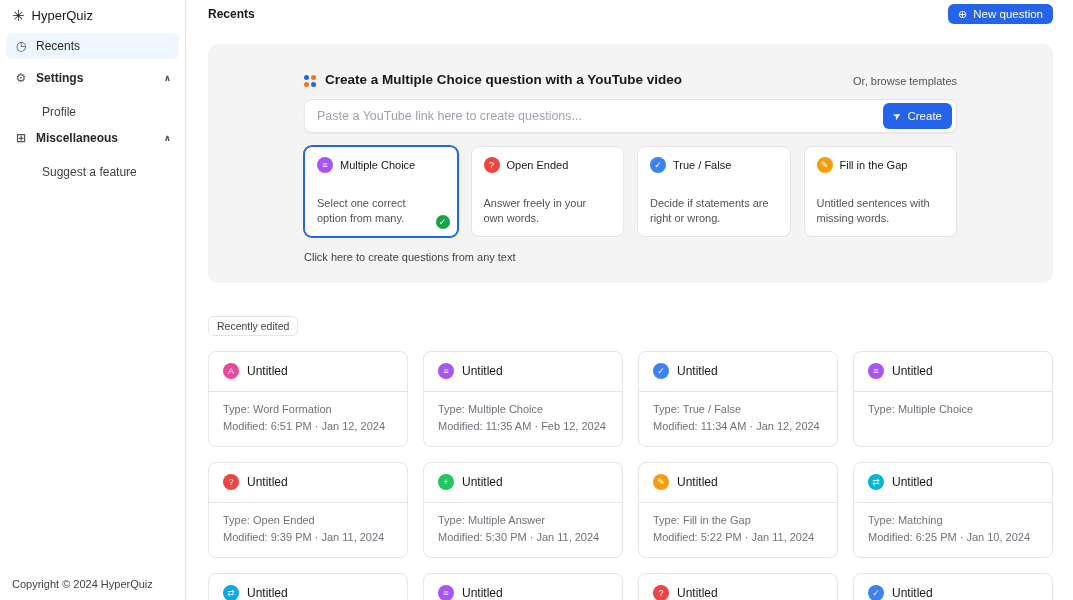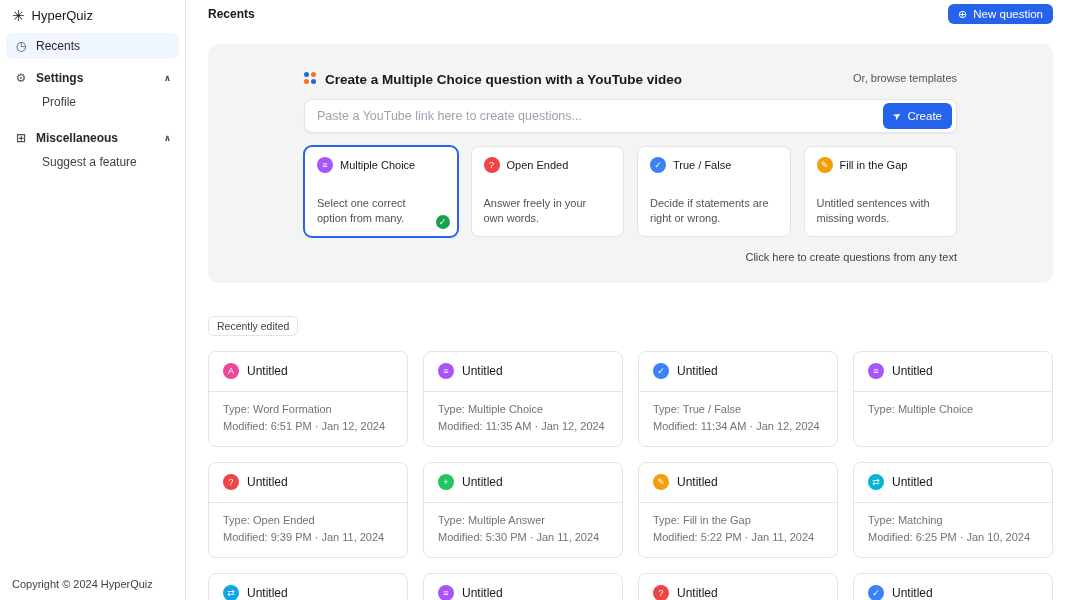--- a/index.html
+++ b/index.html
@@ -12,34 +12,34 @@
   .logo-row{display:flex;align-items:center;gap:7px;padding:8px 12px 6px}
   .logo-glyph{font-size:15px;line-height:1;color:#18181b}
   .logo-text{font-size:13px;font-weight:400}
   .nav{padding:4px 6px}
   .nav-item{display:flex;align-items:center;gap:8px;height:26px;padding:0 8px;border-radius:6px;font-size:12px;color:#27272a;cursor:pointer}
   .nav-item.active{background:#eff6ff}
   .nav-ico{width:14px;font-size:12px;color:#52525b;text-align:center;line-height:1}
   .section{font-weight:700;margin-top:6px}
   .sec-label{flex:1}
   .chev{font-size:9px;color:#52525b}
-  .nav-sub{height:24px;display:flex;align-items:flex-start;padding-left:36px;font-size:12px;color:#3f3f46;border-radius:6px;cursor:pointer;margin-top:4px}
+  .nav-sub{height:24px;display:flex;align-items:flex-end;padding-left:36px;font-size:12px;color:#3f3f46;border-radius:6px;cursor:pointer;margin-top:4px}
   .copyright{position:absolute;left:12px;bottom:10px;font-size:11px;color:#3f3f46;white-space:nowrap}
 
   
   .main{flex:1;display:flex;flex-direction:column;overflow:hidden}
   .topbar{height:28px;min-height:28px;display:flex;align-items:center;justify-content:space-between;padding:0 20px 0 22px}
   .tb-title{font-size:12px;font-weight:700}
   .btn-primary{display:inline-flex;align-items:center;gap:6px;background:#2563eb;color:#fff;border:none;border-radius:6px;font-size:11.5px;height:20px;padding:0 10px;cursor:pointer;font-family:inherit;white-space:nowrap}
   .btn-ico{font-size:11px;line-height:1}
   .content{padding:16px 20px 0 22px;overflow:hidden}
 
   
   .panel{background:#f4f4f5;border-radius:10px;padding:28px 96px 20px}
-  .panel-head{display:flex;align-items:flex-start;gap:9px}
+  .panel-head{display:flex;align-items:flex-end;gap:9px}
   .spark{display:grid;grid-template-columns:5px 5px;grid-gap:2px}
   .spark i{width:5px;height:5px;border-radius:50%;display:block}
   .spark i:nth-child(1){background:#2563eb}
   .spark i:nth-child(2){background:#f97316}
   .spark i:nth-child(3){background:#f97316}
   .spark i:nth-child(4){background:#2563eb}
   .panel-title{font-size:13.5px;font-weight:700;flex:1}
   .browse{font-size:11px;color:#52525b;cursor:pointer}
   .yt-row{margin-top:12px;height:34px;background:#fff;border:1px solid #e4e4e7;border-radius:8px;display:flex;align-items:center;padding:0 4px 0 12px;box-shadow:0 1px 2px rgba(0,0,0,.05)}
   .yt-input{flex:1;border:none;outline:none;font-size:12.5px;font-family:inherit;color:#18181b;background:transparent}
@@ -47,21 +47,21 @@
   .btn-create{height:26px;border-radius:6px}
   .send{display:inline-block;transform:rotate(-30deg);font-size:10px}
   .types{display:flex;gap:13px;margin-top:13px}
   .tcard{flex:1;background:#fff;border:1px solid #e4e4e7;border-radius:8px;padding:10px 12px;position:relative;cursor:pointer}
   .tcard.selected{border-color:#2563eb;box-shadow:0 0 0 1px #2563eb}
   .tcard-head{display:flex;align-items:center;gap:7px}
   .dot{width:16px;height:16px;min-width:16px;border-radius:50%;color:#fff;font-size:9px;display:inline-flex;align-items:center;justify-content:center;line-height:1}
   .tname{font-size:11px;font-weight:400}
   .tdesc{font-size:11px;color:#52525b;margin-top:23px;line-height:1.35;max-width:120px}
   .tcheck{position:absolute;right:7px;bottom:7px;width:14px;height:14px;border-radius:50%;background:#16a34a;color:#fff;font-size:9px;display:flex;align-items:center;justify-content:center}
-  .from-text{text-align:right;margin-top:14px;font-size:11px;color:#3f3f46;cursor:pointer}
+  .from-text{text-align:left;margin-top:14px;font-size:11px;color:#3f3f46;cursor:pointer}
 
   
   .chip{display:inline-block;margin:33px 0 15px;border:1px solid #e4e4e7;background:#fff;border-radius:6px;padding:3px 8px;font-size:10.5px;color:#3f3f46}
   .grid{display:grid;grid-template-columns:repeat(4,1fr);gap:15px}
   .qcard{background:#fff;border:1px solid #e4e4e7;border-radius:8px;cursor:pointer}
   .qcard-head{display:flex;align-items:center;gap:8px;height:40px;padding:0 14px;border-bottom:1px solid #e4e4e7}
   .qtitle{font-size:12px;font-weight:400}
   .qcard-body{padding:9px 14px 11px}
   .qmeta{font-size:11px;color:#71717a;line-height:1.55;white-space:nowrap}
 </style>
@@ -178,21 +178,21 @@
           </div>
         </div>
 
         <div class="qcard">
           <div class="qcard-head">
             <span class="dot" style="background-color: rgb(168, 85, 247);">≡</span>
             <span class="qtitle">Untitled</span>
           </div>
           <div class="qcard-body">
             <div class="qmeta">Type: Multiple Choice</div>
-            <div class="qmeta">Modified: 11:35 AM · Jan 12, 2024</div>
+            <div class="qmeta">Modified: 11:35 AM · Feb 12, 2024</div>
           </div>
         </div>
 
         <div class="qcard">
           <div class="qcard-head">
             <span class="dot" style="background-color: rgb(59, 130, 246);">✓</span>
             <span class="qtitle">Untitled</span>
           </div>
           <div class="qcard-body">
             <div class="qmeta">Type: True / False</div>

